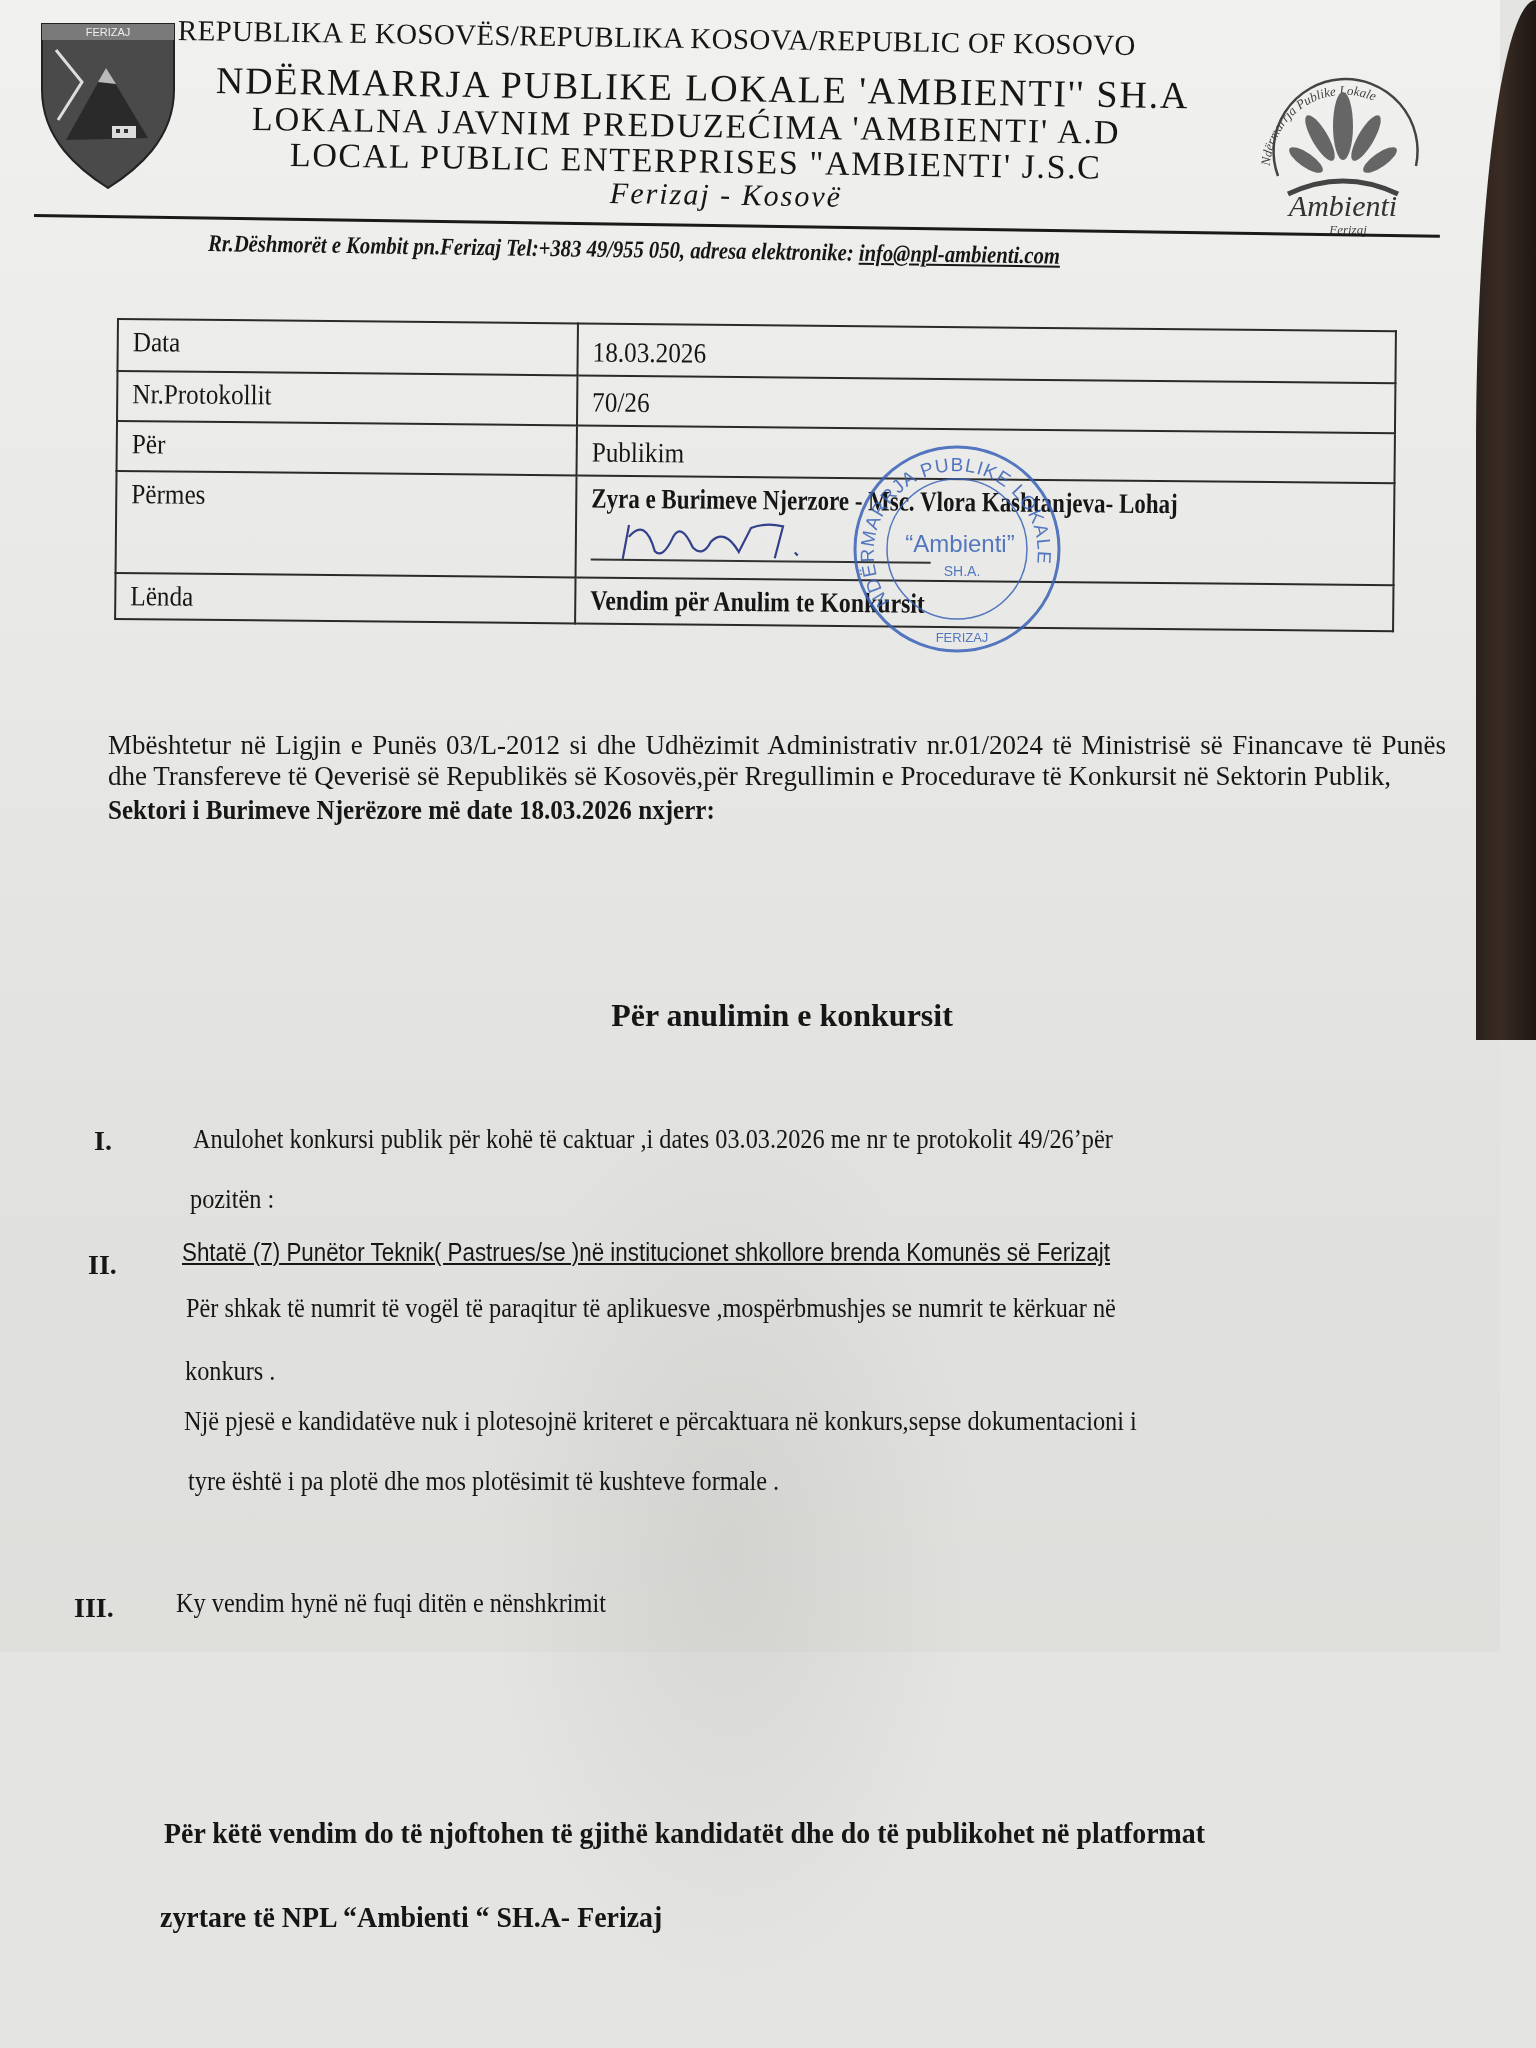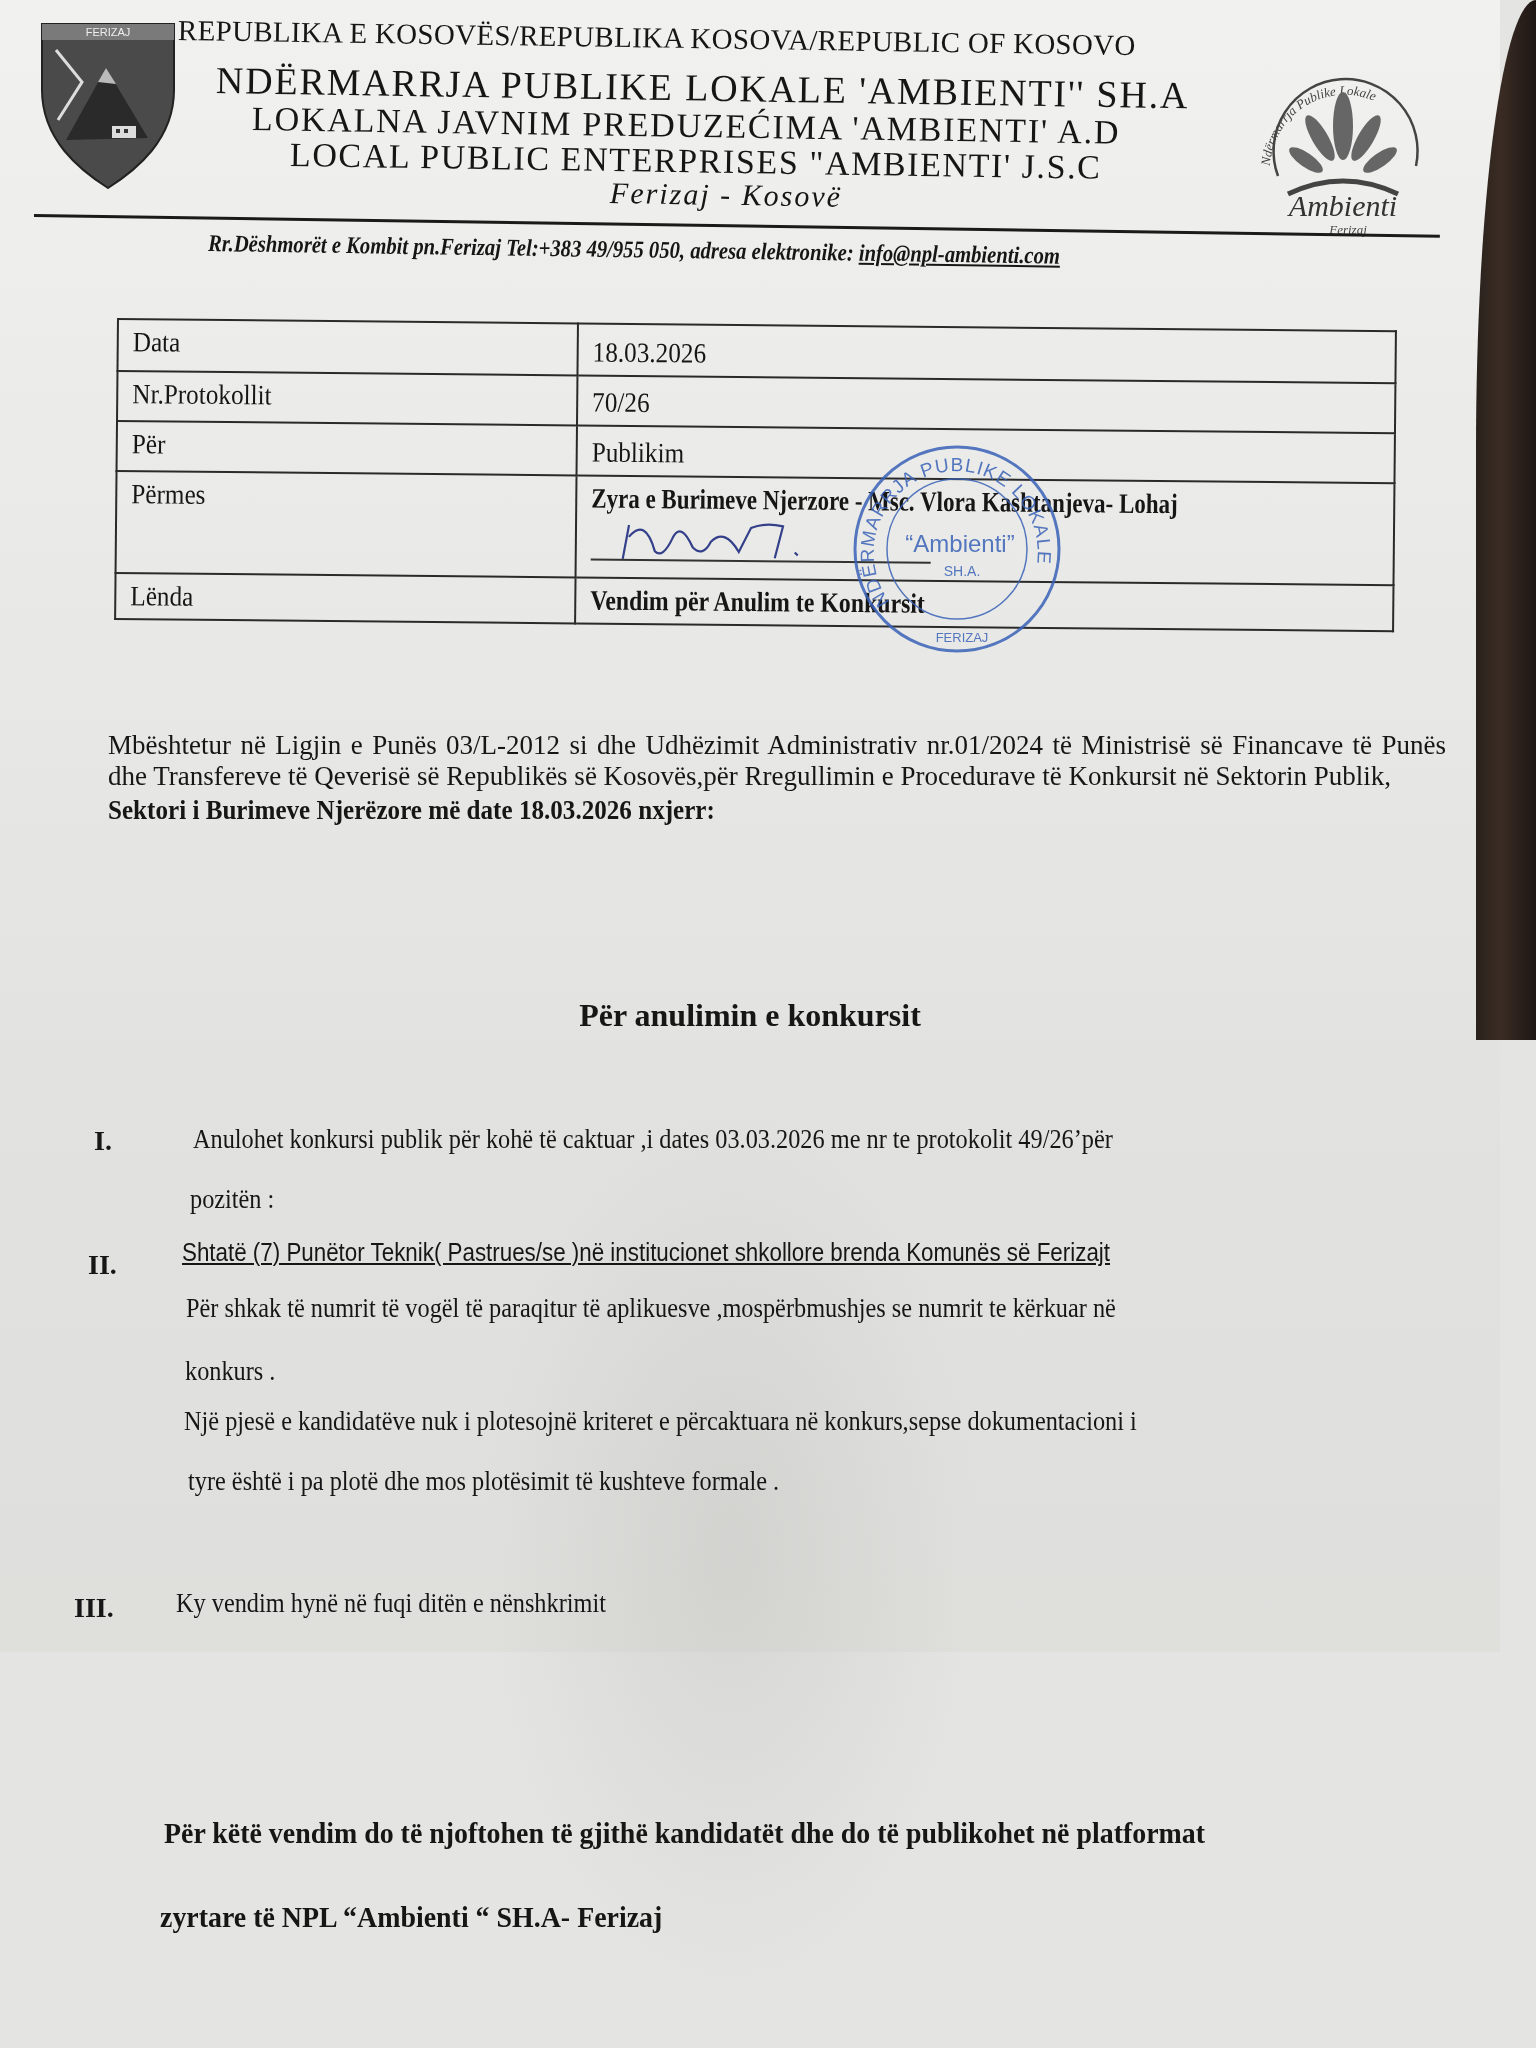--- a/index.html
+++ b/index.html
@@ -58,21 +58,21 @@
   .sig-line { position:absolute; left:0; top:44px; width:340px; height:2px; background:#333; }
   .sig svg { position:absolute; left:24px; top:-8px; }
   .stamp { position:absolute; left:850px; top:442px; width:215px; height:215px; }
 
   
   .p { position:absolute; font-size:27px; white-space:nowrap; transform-origin:left; }
   .intro { left:108px; top:719px; width:1338px; font-size:27px; line-height:31px; text-align:justify; white-space:normal;margin-top:11px; }
   .bold { font-weight:bold; }
   .title { position:absolute; left:0; width:1500px; text-align:center; font-weight:bold; }
   .t1 { top:935px; font-size:32px; }
-  .t2 { top:997px; font-size:32px; }
+  .t2 { top:997px; font-size:32px;padding-left:32px; }
   .item-num { position:absolute; font-weight:bold; font-size:28px; }
   .under { text-decoration:underline; }
   .closing { position:absolute; font-weight:bold; font-size:30px; white-space:nowrap; transform:scaleX(0.93); transform-origin:left; }
 </style>
 </head>
 <body>
 
 <div class="paper">
   <div class="shade"></div>
 

